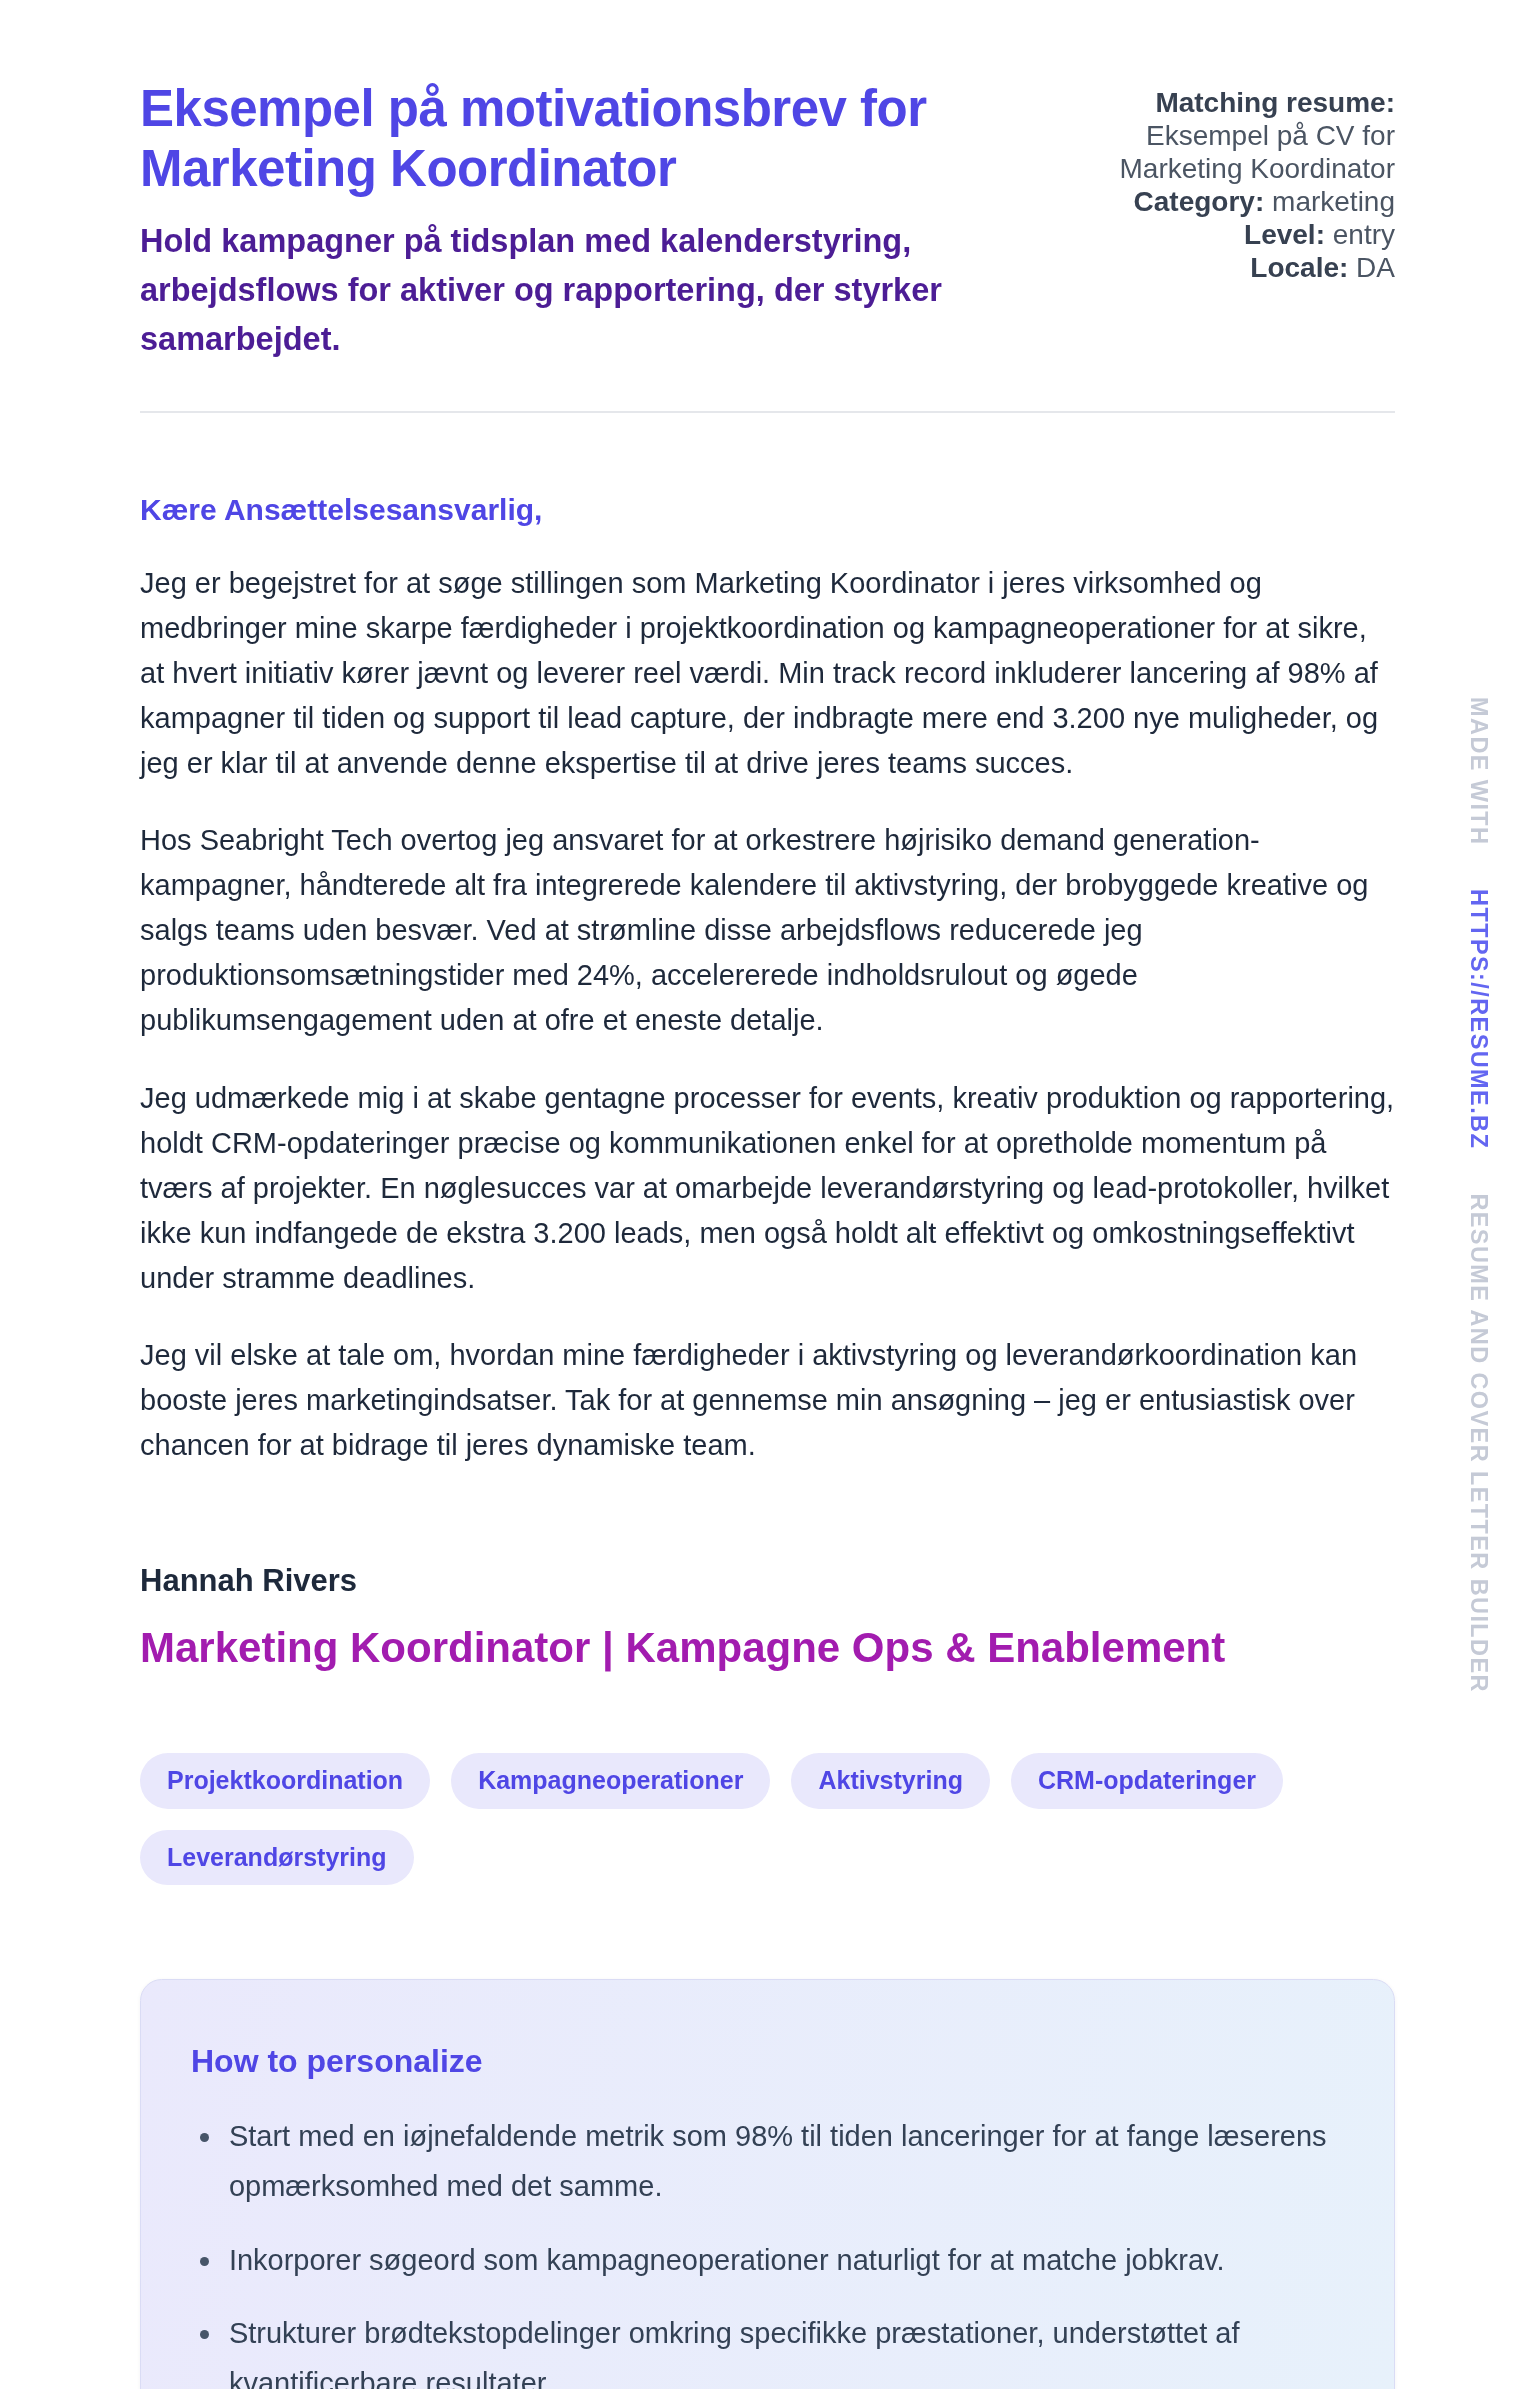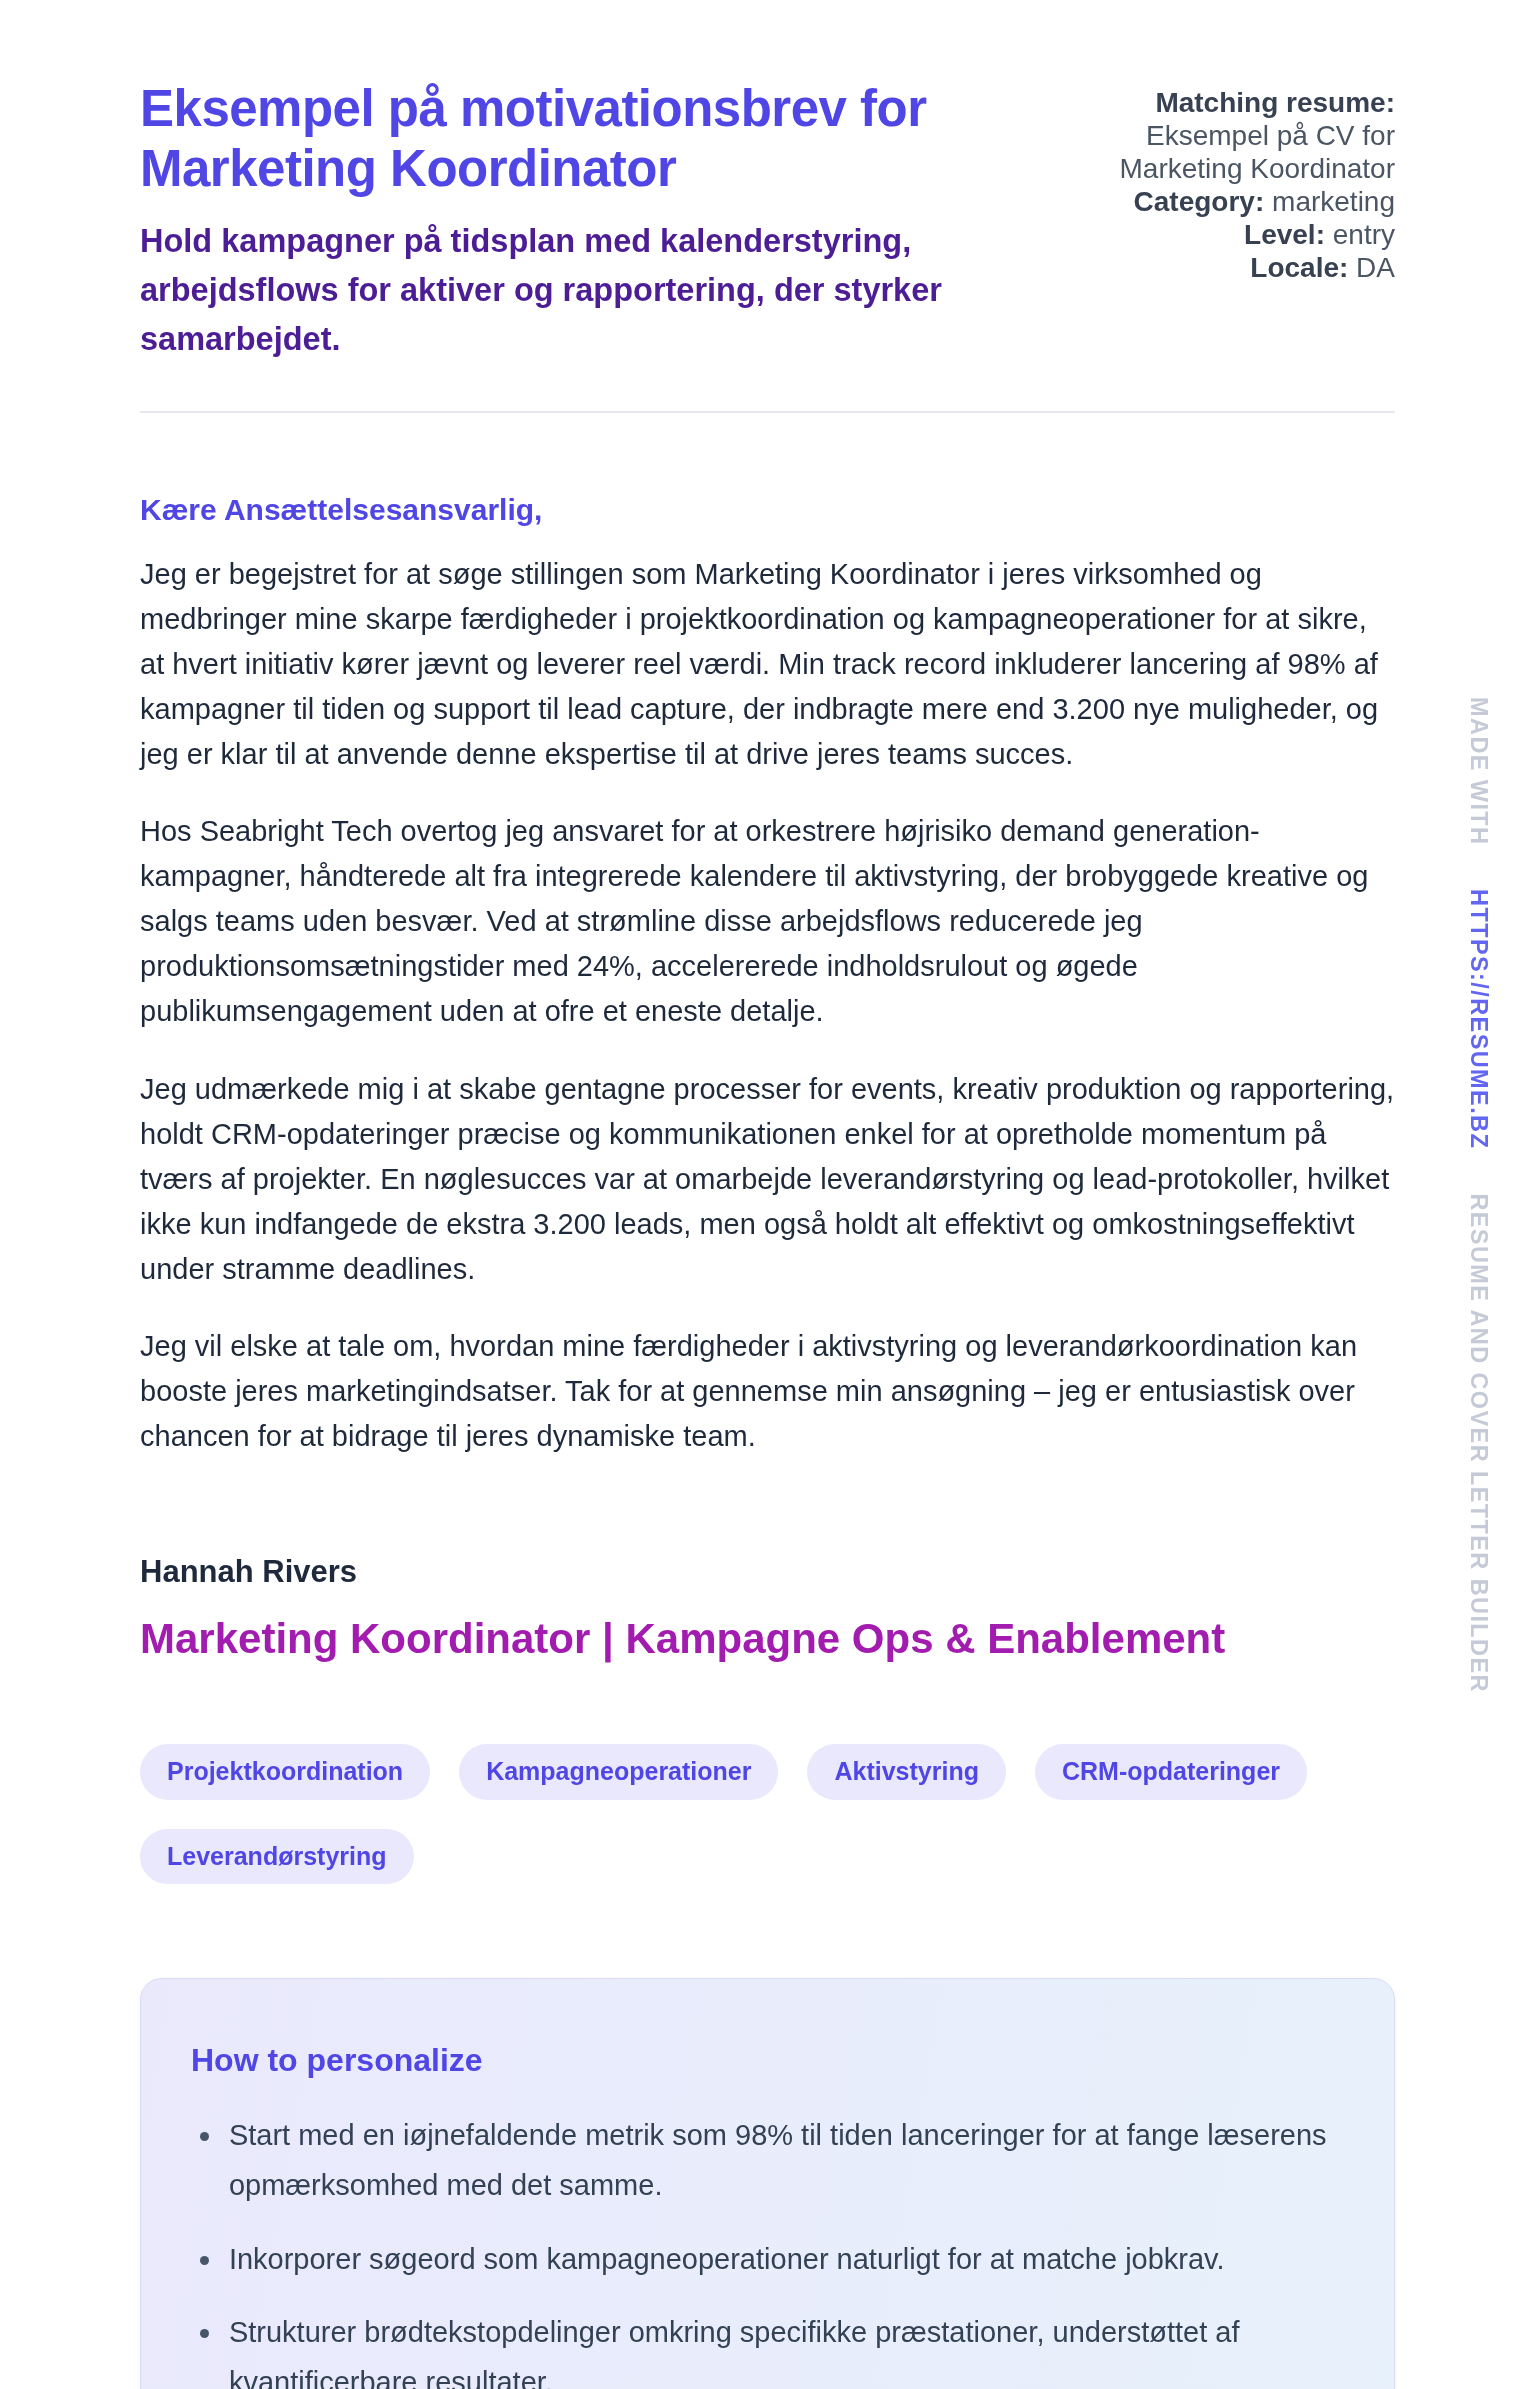--- a/index.html
+++ b/index.html
@@ -53,31 +53,31 @@
   
   .divider {
     border: none;
     border-top: 2.7px solid #e5e7eb;
     margin: 47px 0 0;
   }
 
   
   .letter { margin-top: 74px; font-size: 29px; line-height: 45px; color: #1e293b; }
   .greeting {
-    margin: 0 0 20px;
+    margin: 0 0 29px;
     font-size: 30px;
     font-weight: 700;
     color: #4f46e5;
   }
   .para { margin: 0 0 32.5px; }
   .sig-name { margin: 90px 0 0; font-size: 31px; font-weight: 700; color: #1e293b; }
   .sig-role { margin: 21.7px 0 0; font-size: 42px; font-weight: 700; color: #a21caf; }
 
   
-  .tags { margin-top: 83px; display: flex; flex-wrap: wrap; gap: 29px; }
+  .tags { margin-top: 83px; display: flex; flex-wrap: wrap; gap: 21px; }
   .tag {
     display: inline-block;
     background: #e9e8fc;
     color: #4f46e5;
     font-size: 25px;
     font-weight: 600;
     line-height: 1;
     padding: 15.4px 27px;
     border-radius: 902px;
     white-space: nowrap;

